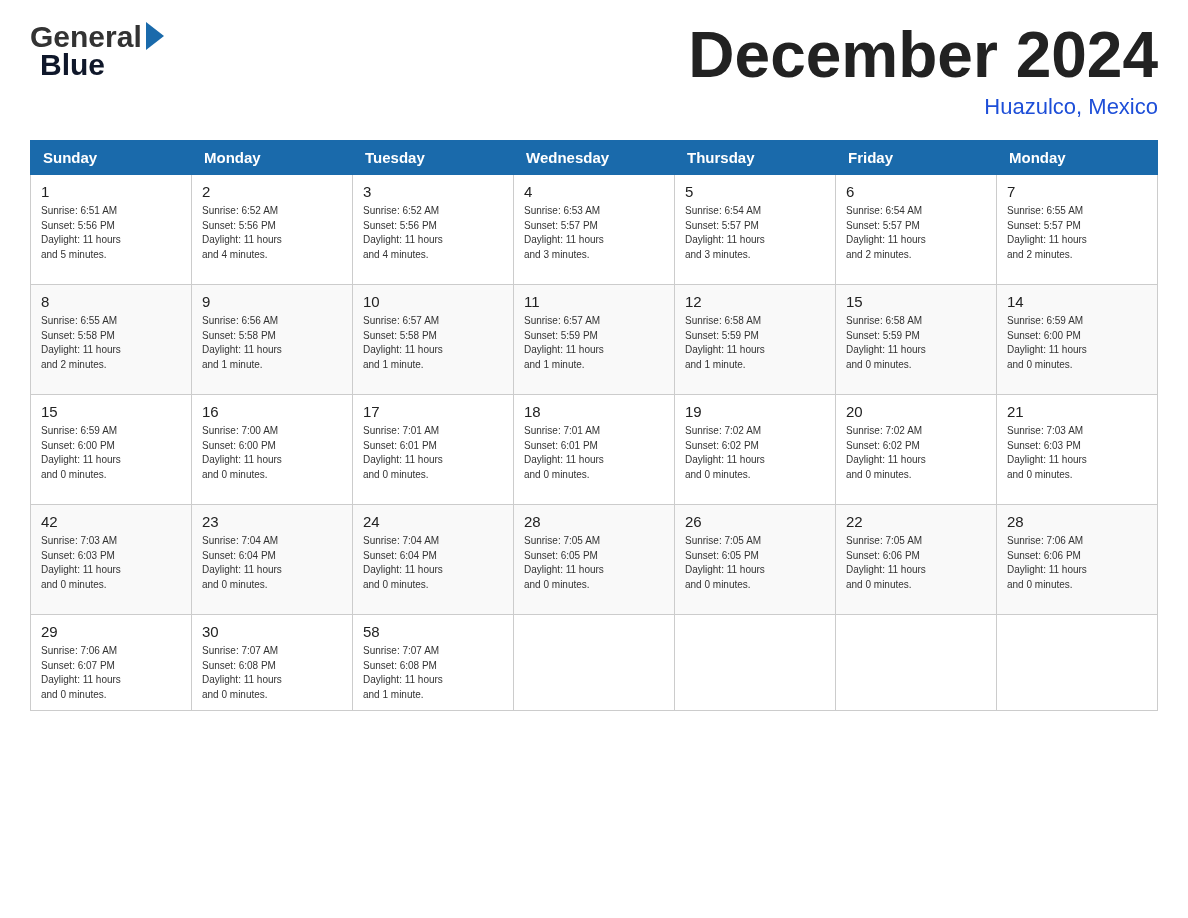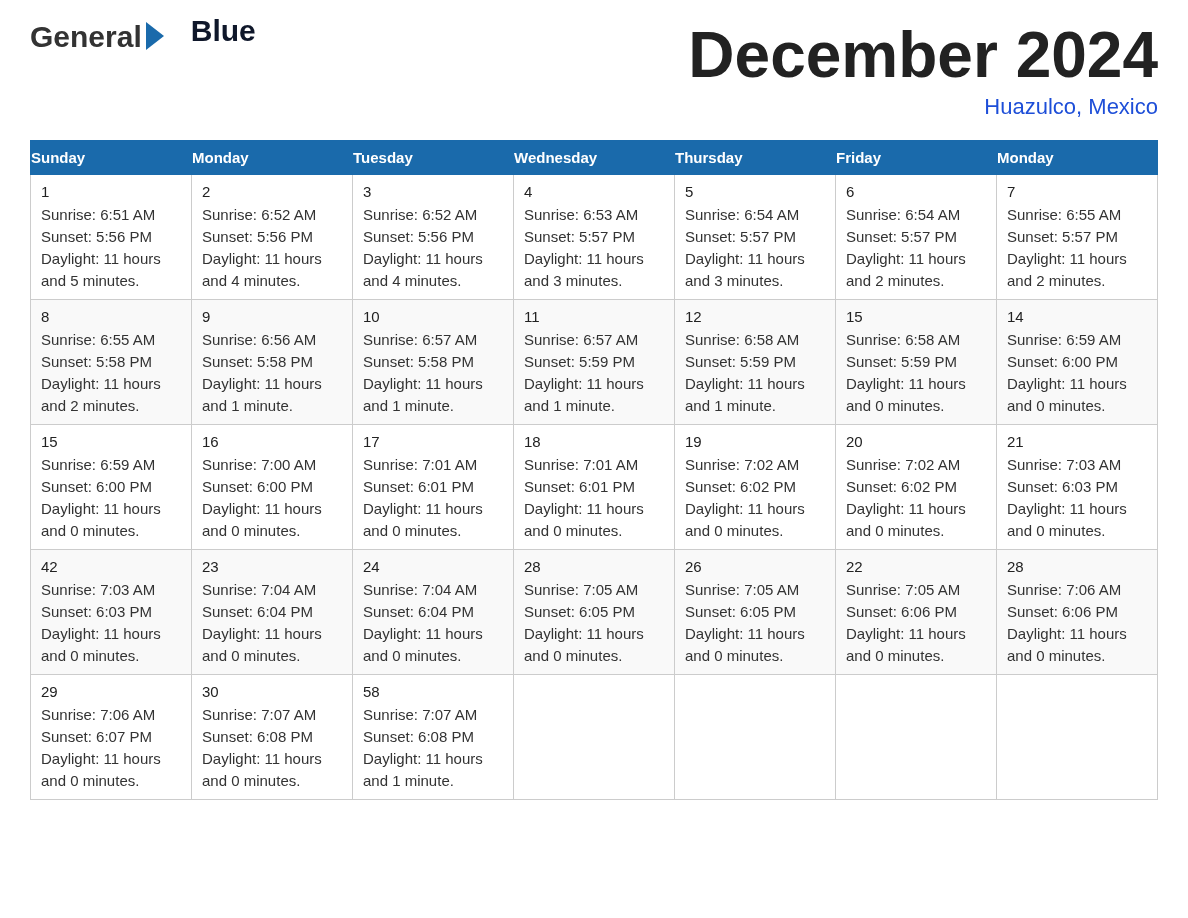--- a/index.html
+++ b/index.html
@@ -11,22 +11,21 @@
       padding: 20px 30px;
     }
     .header {
       display: flex;
       justify-content: space-between;
       align-items: flex-start;
       margin-bottom: 20px;
     }
     .logo-block {
       display: flex;
-      flex-direction: row;
-      gap: 17px;
+      flex-direction: column;
     }
     .logo-row1 {
       display: flex;
       align-items: center;
     }
     .title-block {
       text-align: right;
     }
     .title-block h1 {
       font-size: 64px;
@@ -43,21 +42,21 @@
     table {
       width: 100%;
       border-collapse: collapse;
       table-layout: fixed;
     }
     thead tr th {
       background-color: #1a6aab;
       color: #fff;
       font-size: 15px;
       font-weight: bold;
-      padding: 8px 0;
+      padding: 8px 12px;
       text-align: left;
       border: 1px solid #1a6aab;
     }
     tbody tr td {
       vertical-align: top;
       padding: 8px 10px;
       border: 1px solid #ccc;
       font-size: 13px;
       color: #222;
       height: 110px;
@@ -66,21 +65,21 @@
       height: auto;
     }
     .day-num {
       font-size: 15px;
       font-weight: normal;
       color: #222;
       display: block;
       margin-bottom: 4px;
     }
     .day-info {
-      font-size: 15px;
+      font-size: 10px;
       color: #333;
       line-height: 1.45;
     }
     td.empty {
       background: #fff;
     }
     
     tbody tr:nth-child(even) td {
       background-color: #f9f9f9;
     }

